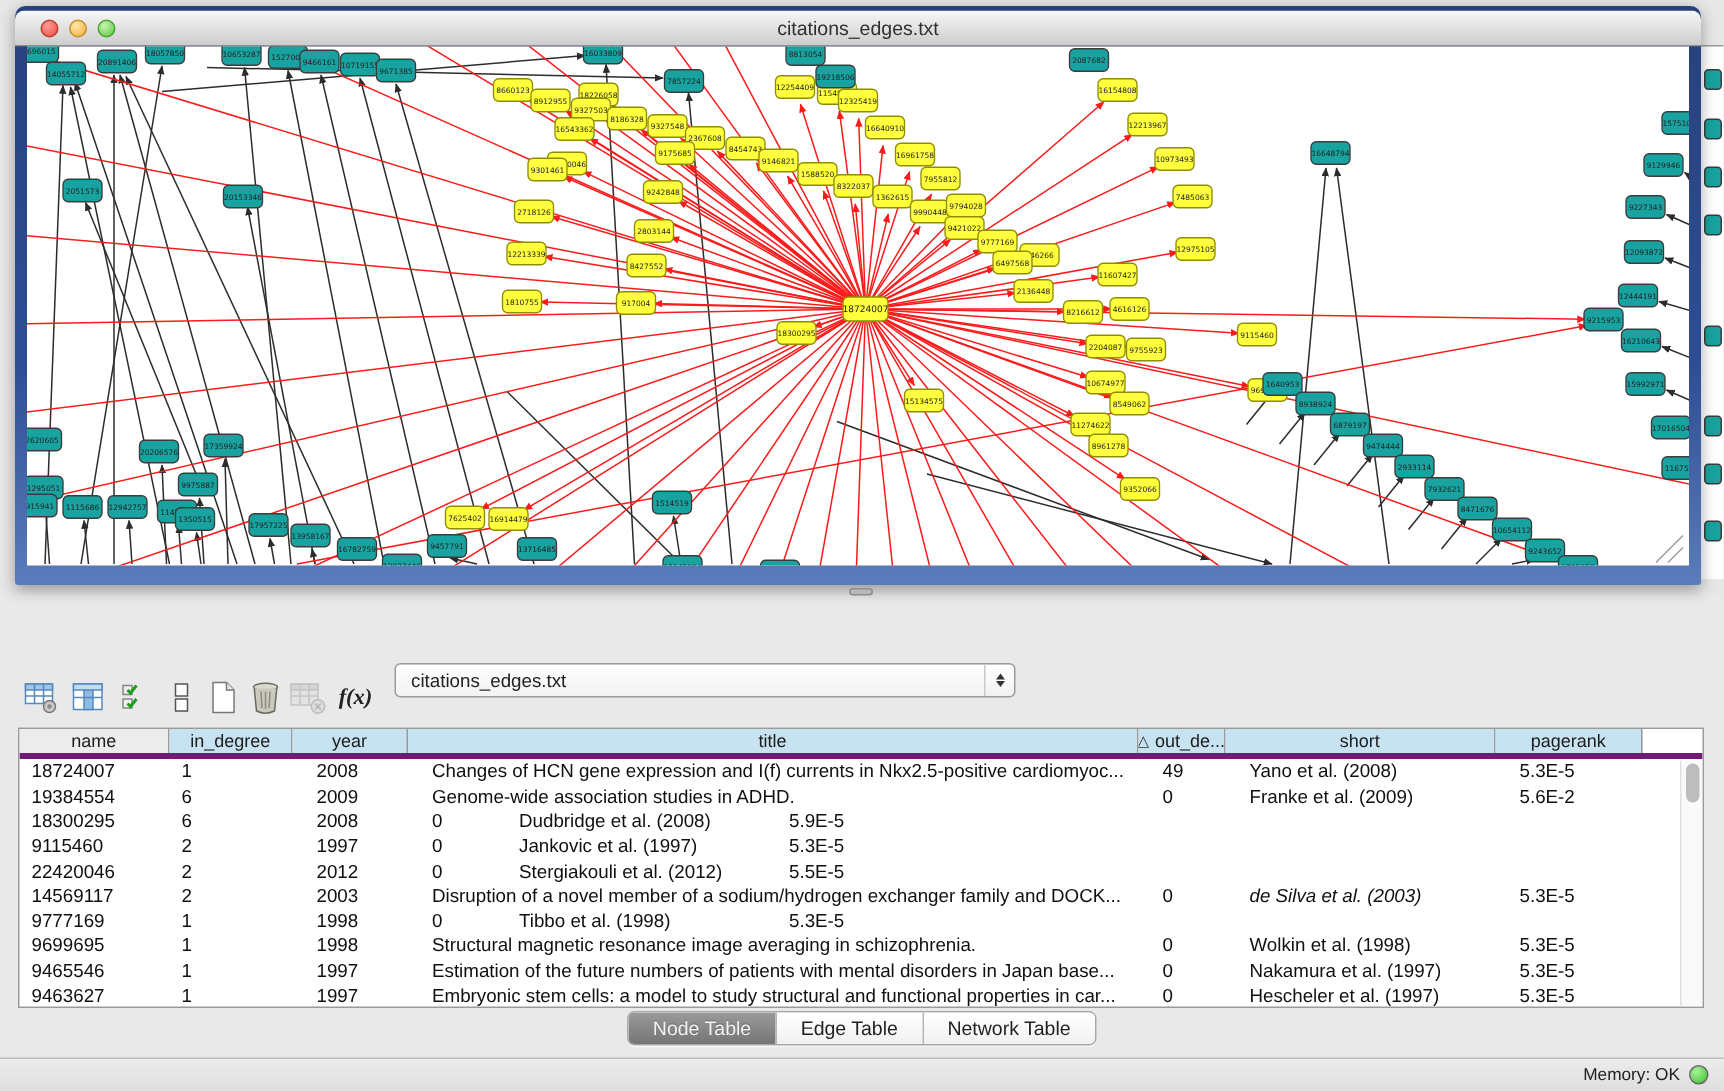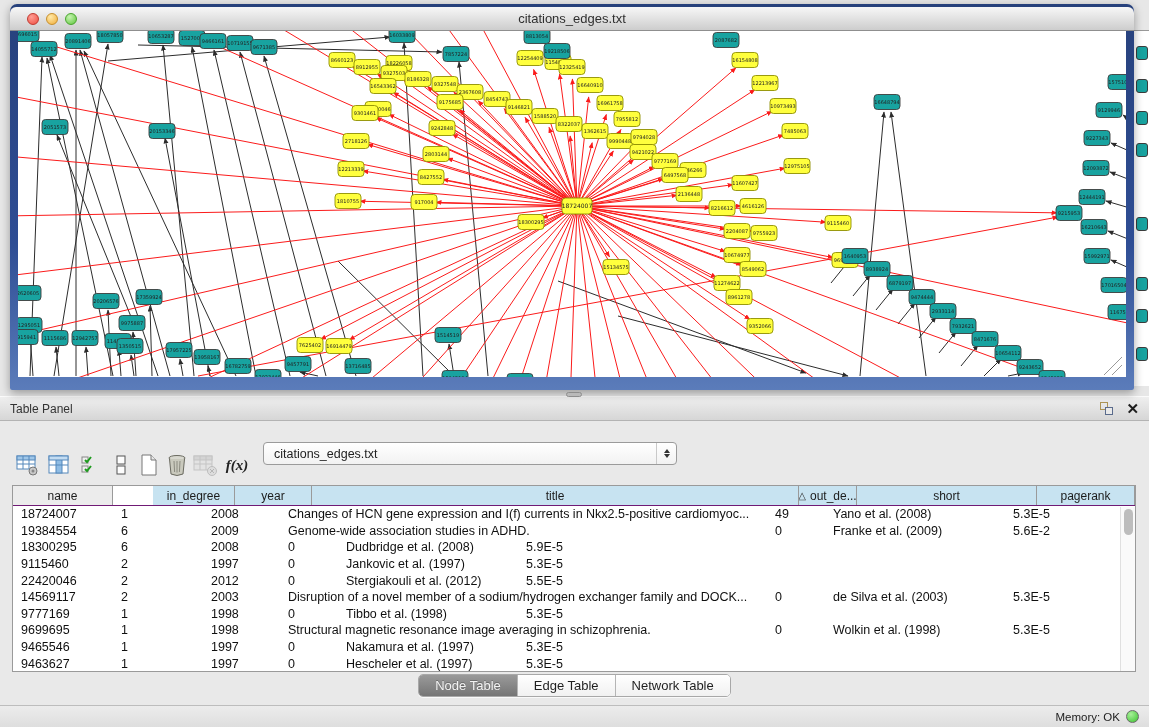--- a/index.html
+++ b/index.html
@@ -58,21 +58,21 @@
   .combo .cspace { flex:1; }
   .combo .arrows { width:20px; height:100%; border-left:1px solid #c9c9c9;
     display:flex; flex-direction:column; align-items:center; justify-content:center; gap:1px;}
   .combo .arrows i { display:block; width:0; height:0; border-left:3.5px solid transparent;
     border-right:3.5px solid transparent; }
   .combo .arrows i.up { border-bottom:4px solid #333; }
   .combo .arrows i.dn { border-top:4px solid #333; }
 
   .grid-wrap { position:absolute; left:12px; top:89px; width:1124px; height:187px;
     background:#fff; border:1px solid #9a9a9a; overflow:hidden; }
-  .gheader { display:flex; height:20px; border-bottom:1px solid #701a75; }
+  .gheader { display:flex; height:20px; border-bottom:4px solid #701a75; }
   .th { background:#c7e3f1; border-right:1px solid #9a9a9a; font-size:12px; color:#1c1c1c;
     display:flex; align-items:center; justify-content:center; overflow:hidden; white-space:nowrap;}
   .th.plain { background:#ececec; }
   .th .sort { font-size:10px; margin-right:4px; color:#333; }
   .tr { display:flex; height:16.6px; }
   .td { font-size:12.5px; color:#101010; padding:0 0 0 8px; overflow:hidden;
     white-space:nowrap; display:flex; align-items:center; }
   .vsb { position:absolute; right:0; top:21px; bottom:0; width:15px; background:#fafafa;
     border-left:1px solid #e0e0e0; }
   .vsb .thumb { position:absolute; left:3px; top:2px; width:9px; height:26px;
@@ -507,29 +507,20 @@
         <line x1="1086" y1="344" x2="1104" y2="326"></line>
         <line x1="1094" y1="344" x2="1104" y2="334"></line>
       </g>
     </svg>
   </div>
 </div>
 
 <div class="divider-nub"></div>
 
 <div class="table-panel">
-  <div class="panel-header">
-    <span class="panel-title">Table Panel</span>
-    <span class="spacer"></span>
-    <span class="float-btn">
-        <span class="sq1"></span>
-        <span class="sq2"></span>
-      </span>
-    <span class="close-btn">✕</span>
-  </div>
 
   <div class="toolbar">
     <span class="tool-ic" style="left:14px">
       <svg width="24" height="22">
           <rect x="2" y="2" width="18" height="13" fill="#fff" stroke="#5588bb"></rect>
           <rect x="2" y="2" width="18" height="4" fill="#9fc6e8" stroke="#5588bb"></rect>
           <line x1="8" y1="2" x2="8" y2="15" stroke="#5588bb"></line>
           <line x1="14" y1="2" x2="14" y2="15" stroke="#5588bb"></line>
           <line x1="2" y1="10" x2="20" y2="10" stroke="#5588bb"></line>
           <circle cx="18" cy="17" r="4" fill="#c9c9c9" stroke="#777"></circle>
@@ -593,21 +584,21 @@
           <i class="dn"></i>
         </span>
     </div>
   </div>
 
   <div class="grid-wrap">
     <div class="gheader" id="gridHeader">
         <div class="th plain" style="width: 100px;">
           <span>name</span>
         </div>
-        <div class="th" style="width: 82px; margin-left: 40px;">
+        <div class="th" style="width: 82px;">
           <span>in_degree</span>
         </div>
         <div class="th" style="width: 77px;">
           <span>year</span>
         </div>
         <div class="th" style="width: 487px;">
           <span>title</span>
         </div>
         <div class="th" style="width: 58px;">
           <span class="sort">△</span>
@@ -662,21 +653,21 @@
           <div class="td" style="width: 58px;">0</div>
           <div class="td" style="width: 180px;">Stergiakouli et al. (2012)</div>
           <div class="td" style="width: 98px;">5.5E-5</div>
         </div>
         <div class="tr">
           <div class="td" style="width: 100px;">14569117</div>
           <div class="td" style="width: 90px;">2</div>
           <div class="td" style="width: 77px;">2003</div>
           <div class="td" style="width: 487px;">Disruption of a novel member of a sodium/hydrogen exchanger family and DOCK...</div>
           <div class="td" style="width: 58px;">0</div>
-          <div class="td" style="width: 180px;">de Silva et al. (2003)</div>
+          <div class="td" style="width: 180px; font-style: italic;">de Silva et al. (2003)</div>
           <div class="td" style="width: 98px;">5.3E-5</div>
         </div>
         <div class="tr">
           <div class="td" style="width: 100px;">9777169</div>
           <div class="td" style="width: 90px;">1</div>
           <div class="td" style="width: 77px;">1998</div>
           <div class="td" style="width: 58px;">0</div>
           <div class="td" style="width: 180px;">Tibbo et al. (1998)</div>
           <div class="td" style="width: 98px;">5.3E-5</div>
         </div>
@@ -686,28 +677,30 @@
           <div class="td" style="width: 77px;">1998</div>
           <div class="td" style="width: 487px;">Structural magnetic resonance image averaging in schizophrenia.</div>
           <div class="td" style="width: 58px;">0</div>
           <div class="td" style="width: 180px;">Wolkin et al. (1998)</div>
           <div class="td" style="width: 98px;">5.3E-5</div>
         </div>
         <div class="tr">
           <div class="td" style="width: 100px;">9465546</div>
           <div class="td" style="width: 90px;">1</div>
           <div class="td" style="width: 77px;">1997</div>
+          <div class="td" style="width: 487px;">Estimation of the future numbers of patients with mental disorders in Japan base...</div>
           <div class="td" style="width: 58px;">0</div>
           <div class="td" style="width: 180px;">Nakamura et al. (1997)</div>
           <div class="td" style="width: 98px;">5.3E-5</div>
         </div>
         <div class="tr">
           <div class="td" style="width: 100px;">9463627</div>
           <div class="td" style="width: 90px;">1</div>
           <div class="td" style="width: 77px;">1997</div>
+          <div class="td" style="width: 487px;">Embryonic stem cells: a model to study structural and functional properties in car...</div>
           <div class="td" style="width: 58px;">0</div>
           <div class="td" style="width: 180px;">Hescheler et al. (1997)</div>
           <div class="td" style="width: 98px;">5.3E-5</div>
         </div>
       </div>
     <div class="vsb">
       <span class="thumb"></span>
     </div>
   </div>
 

